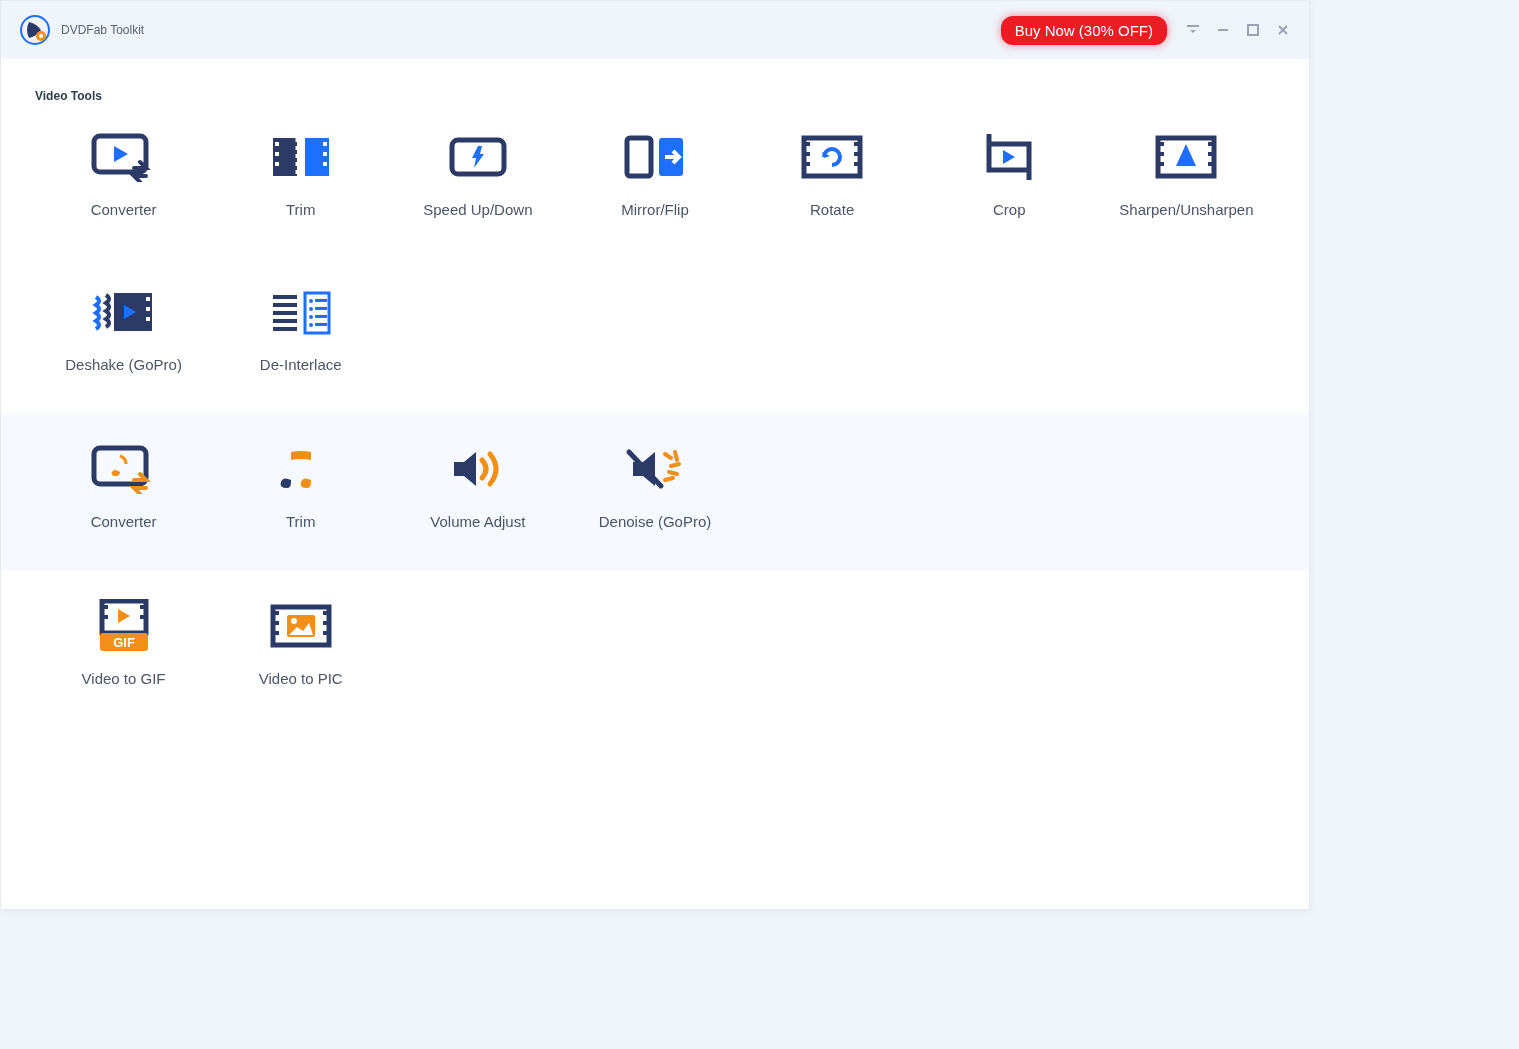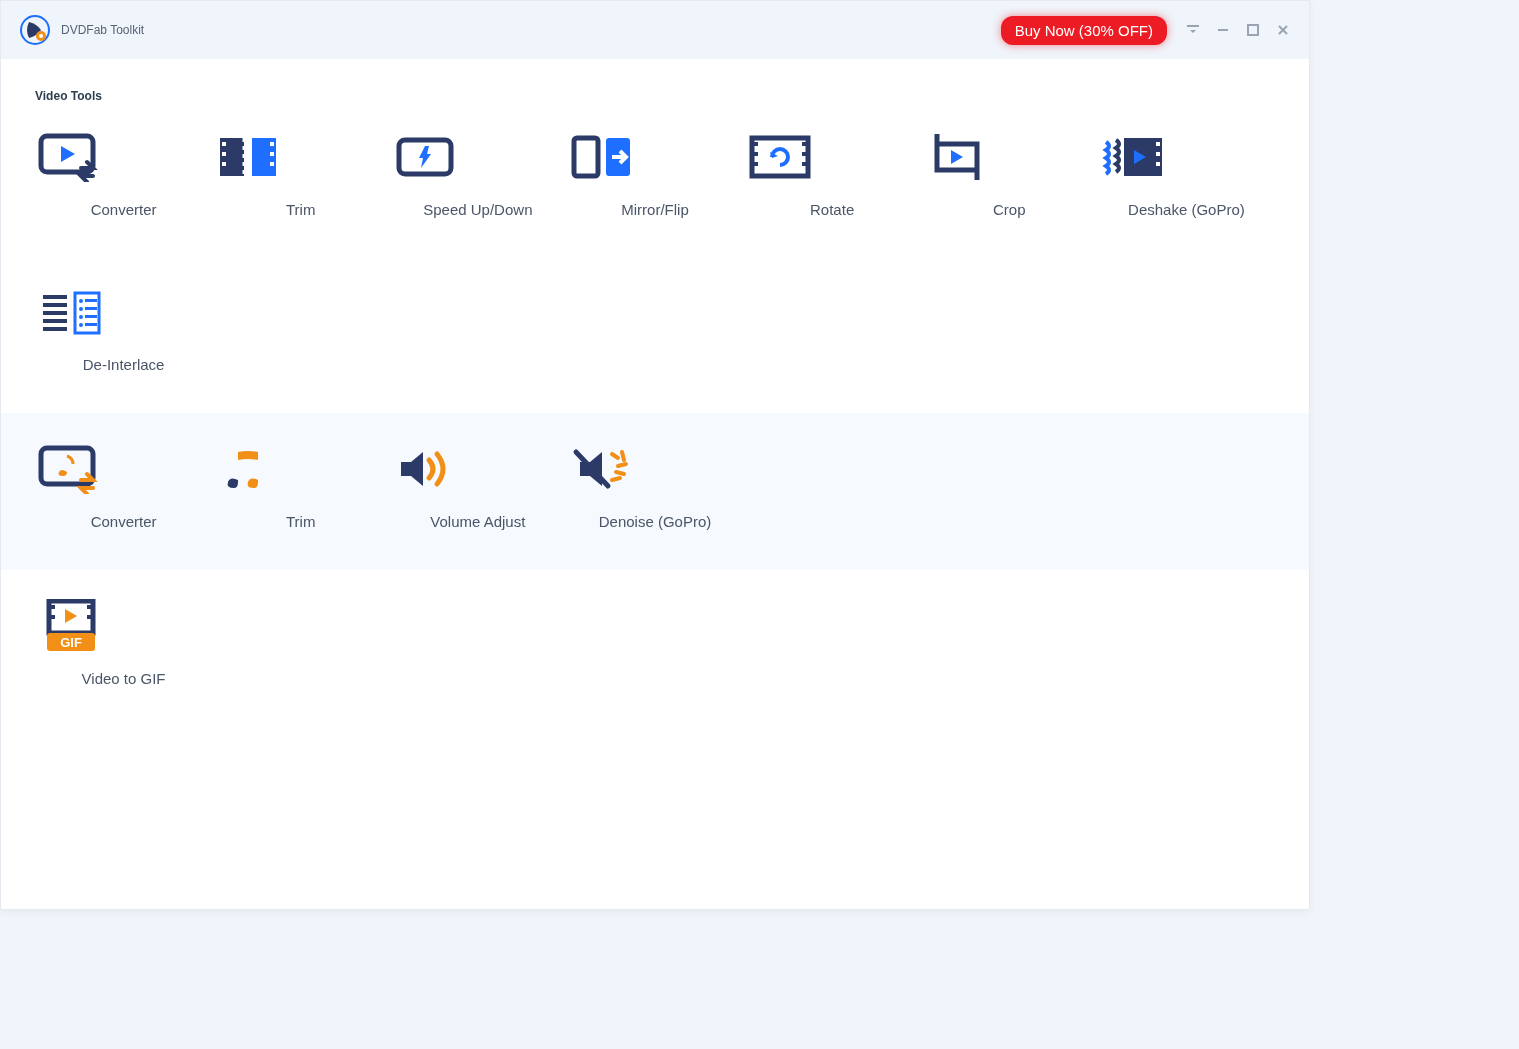--- a/index.html
+++ b/index.html
@@ -76,20 +76,21 @@
   margin-bottom: 28px;
 }
 .grid {
   display: grid;
   grid-template-columns: repeat(7, 1fr);
   row-gap: 68px;
 }
 .tool {
   display: flex;
   flex-direction: column;
+  align-items: center;
   cursor: pointer;
 }
 .tool-icon {
   width: 72px; height: 52px;
   display:flex; align-items:center; justify-content:center;
   margin-bottom: 18px;
 }
 .tool-label {
   font-size: 15px;
   color: #4a5568;
@@ -214,20 +215,35 @@
         <div class="tool">
           <div class="tool-icon">
             <svg width="68" height="50" viewBox="0 0 68 50">
               <path d="M14 2 L14 38 L54 38 M54 48 L54 12 L14 12" fill="none" stroke="#2b3a67" stroke-width="5"></path>
               <path d="M28 18 L28 32 L40 25 Z" fill="#1e6fff"></path>
             </svg>
           </div>
           <div class="tool-label">Crop</div>
         </div>
 
+        <div class="tool">
+          <div class="tool-icon">
+            <svg width="68" height="50" viewBox="0 0 68 50">
+              <rect x="6" y="6" width="56" height="38" fill="none" stroke="#2b3a67" stroke-width="5"></rect>
+              <rect x="8" y="10" width="4" height="4" fill="#2b3a67"></rect>
+                <rect x="8" y="20" width="4" height="4" fill="#2b3a67"></rect>
+                <rect x="8" y="30" width="4" height="4" fill="#2b3a67"></rect>
+              <rect x="56" y="10" width="4" height="4" fill="#2b3a67"></rect>
+                <rect x="56" y="20" width="4" height="4" fill="#2b3a67"></rect>
+                <rect x="56" y="30" width="4" height="4" fill="#2b3a67"></rect>
+              <path d="M34 12 L24 34 L44 34 Z" fill="#1e6fff"></path>
+            </svg>
+          </div>
+          <div class="tool-label">Sharpen/Unsharpen</div>
+        </div>
 
         <div class="tool">
           <div class="tool-icon">
             <svg width="68" height="50" viewBox="0 0 68 50">
               <rect x="24" y="6" width="38" height="38" fill="#2b3a67"></rect>
               <rect x="56" y="10" width="4" height="4" fill="#fff"></rect>
                 <rect x="56" y="20" width="4" height="4" fill="#fff"></rect>
                 <rect x="56" y="30" width="4" height="4" fill="#fff"></rect>
               <path d="M34 18 L34 32 L46 25 Z" fill="#1e6fff"></path>
               <path d="M6 10 Q12 14 6 18 Q12 22 6 26 Q12 30 6 34 Q12 38 6 42" fill="none" stroke="#1e6fff" stroke-width="4"></path>
@@ -325,18 +341,35 @@
               <rect x="50" y="6" width="4" height="4" fill="#2b3a67"></rect>
                 <rect x="50" y="16" width="4" height="4" fill="#2b3a67"></rect>
               <path d="M28 10 L28 24 L40 17 Z" fill="#f18f16"></path>
               <rect x="10" y="34" width="48" height="18" rx="3" fill="#f18f16"></rect>
               <text x="34" y="48" text-anchor="middle" fill="#fff" font-size="13" font-weight="bold" font-family="Arial">GIF</text>
             </svg>
           </div>
           <div class="tool-label">Video to GIF</div>
         </div>
 
+        <div class="tool">
+          <div class="tool-icon">
+            <svg width="68" height="50" viewBox="0 0 68 50">
+              <rect x="6" y="6" width="56" height="38" fill="none" stroke="#2b3a67" stroke-width="5"></rect>
+              <rect x="8" y="10" width="4" height="4" fill="#2b3a67"></rect>
+                <rect x="8" y="20" width="4" height="4" fill="#2b3a67"></rect>
+                <rect x="8" y="30" width="4" height="4" fill="#2b3a67"></rect>
+              <rect x="56" y="10" width="4" height="4" fill="#2b3a67"></rect>
+                <rect x="56" y="20" width="4" height="4" fill="#2b3a67"></rect>
+                <rect x="56" y="30" width="4" height="4" fill="#2b3a67"></rect>
+              <rect x="20" y="14" width="28" height="22" rx="2" fill="#f18f16"></rect>
+              <circle cx="27" cy="20" r="3" fill="#fff"></circle>
+              <path d="M22 34 L30 26 L36 30 L42 22 L46 34 Z" fill="#fff"></path>
+            </svg>
+          </div>
+          <div class="tool-label">Video to PIC</div>
+        </div>
 
       </div>
     </div>
 
   </div>
 </div>
 
 </body></html>

